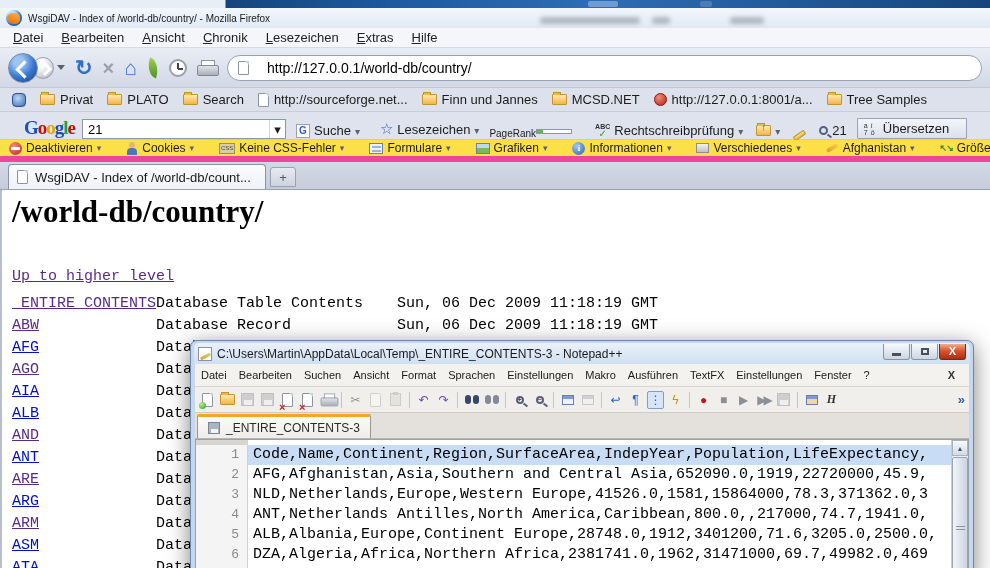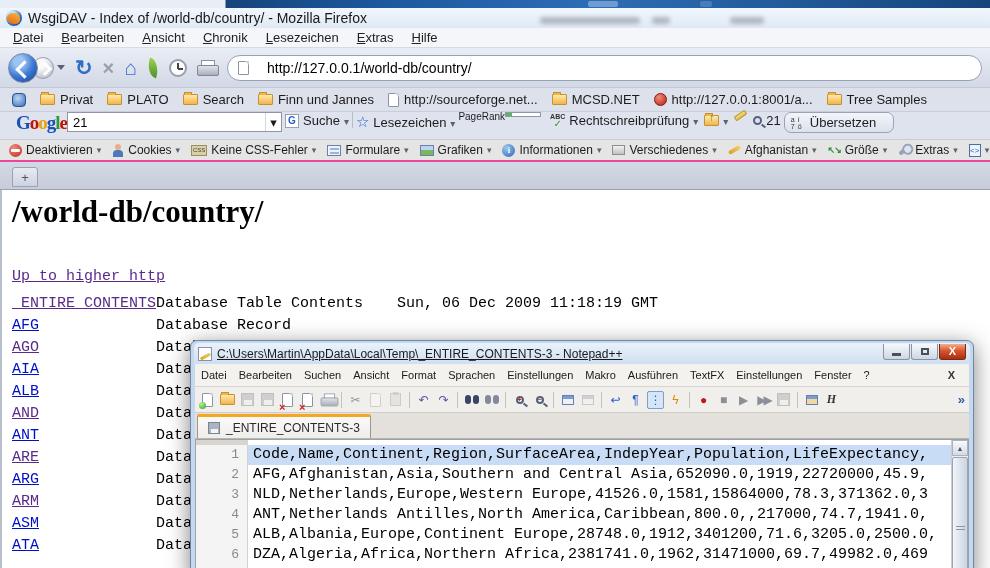--- a/index.html
+++ b/index.html
@@ -7,21 +7,21 @@
   .screen { position:relative; width:990px; height:568px; overflow:hidden; background:#fff; }
 
   
   .desk-strip { position:absolute; left:0; top:0; width:990px; height:8px;
     background:linear-gradient(90deg,#e8eef6 0 225px,#16457c 226px,#1d5aa0 40%,#2d6db5 60%,#16457c 100%); }
   .desk-strip .lite { position:absolute; top:1px; height:6px; background:#7fa8d8; opacity:.8; border-radius:2px; }
 
   
   .ff-titlebar { position:absolute; left:0; top:8px; width:990px; height:20px;
     background:linear-gradient(#f2f7fd,#dfe9f5); display:flex; align-items:center; gap:6px; padding-left:6px;
-    font-size:14px; color:#1a1a1a; }
+    font-size:10px; color:#1a1a1a; }
   .blurblob { position:absolute; background:rgba(90,95,105,.38); filter:blur(2px); border-radius:3px; height:7px; top:9px; }
   .ff-ico { width:16px; height:16px; border-radius:50%;
     background:radial-gradient(circle at 35% 30%, #bfe1ff 0 25%, #2f6fb8 60%, #143f73 100%); position:relative; flex:0 0 auto; }
   .ff-ico::after{content:"";position:absolute;left:1px;top:3px;width:13px;height:11px;border-radius:50% 50% 40% 60%;
     background:linear-gradient(200deg,#ffb23e,#e06a12);}
 
   .ff-menubar { position:absolute; left:0; top:28px; width:990px; height:20px; background:#f4f6f9;
     border-bottom:1px solid #d7dbe2; display:flex; align-items:center; padding-left:4px; font-size:13px; color:#222; }
   .fmenu { display:inline-block; padding:2px 9px; }
   .fmenu::first-letter { text-decoration:underline; }
@@ -64,21 +64,21 @@
     display:flex; align-items:center; gap:6px; padding:0 8px; font-size:13px; color:#1c1c1c; border-bottom:1px solid #c8cdda; }
   .bm { display:flex; align-items:center; gap:5px; padding:1px 4px; }
   .ico-folder { width:15px; height:11px; background:linear-gradient(#ffe9a8,#f0b54c); border:1px solid #c9912c;
     border-radius:1px; position:relative; flex:0 0 auto; }
   .ico-folder::before { content:""; position:absolute; left:0; top:-3px; width:6px; height:2px;
     background:#f0b54c; border:1px solid #c9912c; border-bottom:none; }
   .ico-most { width:14px; height:14px; border-radius:4px; background:radial-gradient(circle at 40% 35%,#bcd8f4,#3a6db8); border:1px solid #2d5390; }
   .ico-reddot { width:13px; height:13px; border-radius:50%; background:radial-gradient(circle at 35% 30%,#f09078,#b81e10); border:1px solid #8c150a; }
 
   .ff-google { position:absolute; left:0; top:112px; width:990px; height:28px; background:#dee3ee;
-    display:flex; align-items:flex-start; padding:0 16px; font-size:13px; color:#1c1c1c; border-bottom:1px solid #c6cbd9; }
+    display:flex; align-items:flex-end; gap:7px; padding:0 24px; font-size:13px; color:#1c1c1c; border-bottom:1px solid #c6cbd9; }
   .glogo { font-family:"Liberation Serif",serif; font-weight:bold; font-size:19px; letter-spacing:-1px; }
   .gsearch { width:215px; height:20px; background:#fff; border:1px solid #8e97aa; display:flex; align-items:center; }
   .gsearch input { flex:1; border:none; outline:none; font-size:13px; padding:0 5px; background:transparent; }
   .gsearch .dd { width:16px; height:100%; display:flex; align-items:center; justify-content:center; border-left:1px solid #cfd4de; }
   .gbtn { display:flex; align-items:center; gap:4px; padding:1px 3px; }
   .gbtn .dcaret::after { content:"▾"; color:#5a6170; font-size:10px; }
   .ico-g { width:14px; height:14px; background:#fff; border:1px solid #9aa2b0; color:#2a5fd0; font-weight:bold; font-size:10px;
     display:flex; align-items:center; justify-content:center; }
   .ico-star { color:#2a5fd0; font-size:15px; }
   .pr { display:flex; flex-direction:row; align-items:flex-start; line-height:10px; }
@@ -86,28 +86,28 @@
   .pr .bar { width:36px; height:5px; border:1px solid #8e97aa; background:#fff; }
   .pr .bar i { display:block; width:6px; height:100%; background:#5cb85c; }
   .ico-abc { display:flex; flex-direction:column; line-height:6px; align-items:center; }
   .ico-abc b { font-size:7px; color:#333; }
   .ico-abc s { text-decoration:none; color:#2f9e2f; font-size:10px; line-height:7px; }
   .ico-folderup { position:relative; }
   .ico-folderup::after { content:"↑"; position:absolute; left:4px; top:-4px; color:#1f8f1f; font-size:10px; font-weight:bold; }
   .ico-hl { width:13px; height:5px; background:linear-gradient(#ffe36e,#e8b93c); transform:rotate(-35deg); border:1px solid #b8922a; border-radius:1px; }
   .ico-mag { width:9px; height:9px; border:2px solid #55617a; border-radius:50%; position:relative; }
   .ico-mag::after { content:""; position:absolute; left:6px; top:7px; width:5px; height:2px; background:#55617a; transform:rotate(40deg); }
-  .tr-btn { display:flex; align-items:center; gap:5px; border:1px solid #9aa2b4; border-radius:7px;
+  .tr-btn { display:flex; align-items:center; gap:5px; border:1px solid #9aa2b4; border-radius:1px;
     background:linear-gradient(#f2f5fa,#dbe1ec); padding:2px 6px; }
   .tr-grid { display:grid; grid-template-columns:7px 7px; line-height:7px; font-size:7px; color:#333; }
   .vsep { width:1px; height:16px; background:#b6bcc9; }
 
-  .ff-webdev { position:absolute; left:0; top:140px; width:990px; height:22px; background:#e5e5e5;
-    display:flex; align-items:center; gap:5px; padding:0 6px; font-size:12px; color:#1c1c1c;
-    border-bottom:2px solid #ec4899; white-space:nowrap; overflow:hidden; }
+  .ff-webdev { position:absolute; left:0; top:140px; width:990px; height:22px; background:#fde047;
+    display:flex; align-items:center; gap:19px; padding:0 6px; font-size:12px; color:#1c1c1c;
+    border-bottom:6px solid #ec4899; white-space:nowrap; overflow:hidden; }
   .wd { display:flex; align-items:center; gap:4px; padding:1px 3px; }
   .wd::after { content:"▾"; color:#5a6170; font-size:9px; }
   .ico-noentry { width:13px; height:13px; border-radius:50%; background:radial-gradient(circle at 35% 30%,#f08a7a,#c0281a); position:relative; }
   .ico-noentry::after { content:""; position:absolute; left:2px; top:5px; width:9px; height:3px; background:#fff; border-radius:1px; }
   .ico-person { width:12px; height:13px; position:relative; }
   .ico-person::before { content:""; position:absolute; left:3px; top:0; width:6px; height:6px; border-radius:50%; background:#e8b088; }
   .ico-person::after { content:""; position:absolute; left:1px; top:6px; width:10px; height:7px; border-radius:4px 4px 0 0; background:#4a78b8; }
   .ico-css { width:16px; height:11px; background:#d8cfa8; border:1px solid #9a8f60; color:#4a4430; font-size:6px;
     display:flex; align-items:center; justify-content:center; }
   .ico-form { width:14px; height:11px; background:#eef3fa; border:1px solid #6a7fae; position:relative; }
@@ -146,21 +146,21 @@
   a.u { color:#0010c8; }
   a.v { color:#5a2a8a; }
 
   
   .np { position:absolute; left:190px; top:340px; width:784px; height:240px;
     background:#c6d8ee; border:1px solid #6b86a8; border-radius:7px 7px 0 0;
     box-shadow:0 5px 22px rgba(0,0,0,.5); }
   .np-titlebar { position:absolute; left:3px; top:2px; right:3px; height:21px;
     display:flex; align-items:center; gap:5px; padding-left:4px; font-size:12px; color:#1a1a1a;
     background:linear-gradient(#eaf2fb,#cfdff1); border-radius:5px 5px 0 0; }
-  .np-title { flex:1; white-space:nowrap; overflow:hidden;text-decoration:underline; }
+  .np-title { flex:1; white-space:nowrap; overflow:hidden; }
   .npp-ico { width:14px; height:14px; background:#fdfdfd; border:1px solid #8a93a2; position:relative; flex:0 0 auto; }
   .npp-ico::after { content:""; position:absolute; left:1px; top:7px; width:11px; height:3px;
     background:linear-gradient(90deg,#e8a02a,#c8d86a); transform:rotate(-28deg); border-radius:1px; }
   .np-btns { display:flex; gap:1px; margin-right:4px; margin-top:-4px; }
   .np-btn { width:27px; height:16px; border:1px solid #8a93a2; border-top:none; border-radius:0 0 3px 3px;
     background:linear-gradient(#f6f9fc,#ccd6e2); display:flex; align-items:center; justify-content:center; }
   .np-btn .bar { width:9px; height:3px; background:#4a4f58; margin-top:6px; }
   .np-btn .sq { width:8px; height:7px; border:2px solid #4a4f58; }
   .np-close { background:linear-gradient(#f0b08c,#d9542e 45%,#a8300e); border-color:#7e2a10; color:#fff;
     font-weight:bold; font-size:11px; }
@@ -276,26 +276,26 @@
       </span>
     <span class="bm">
         <span class="ico-folder"></span>
         <span>PLATO</span>
       </span>
     <span class="bm">
         <span class="ico-folder"></span>
         <span>Search</span>
       </span>
     <span class="bm">
+        <span class="ico-doc"></span>
+        <span>http://sourceforge.net...</span>
+      </span>
+    <span class="bm">
         <span class="ico-folder"></span>
         <span>Finn und Jannes</span>
-      </span>
-    <span class="bm">
-        <span class="ico-doc"></span>
-        <span>http://sourceforge.net...</span>
       </span>
     <span class="bm">
         <span class="ico-folder"></span>
         <span>MCSD.NET</span>
       </span>
     <span class="bm">
         <span class="ico-reddot"></span>
         <span>http://127.0.0.1:8001/a...</span>
       </span>
     <span class="bm">
@@ -401,28 +401,33 @@
     <span class="wd">
         <span class="ico-wrench"></span>
         <span>Extras</span>
       </span>
     <span class="wd">
         <span class="ico-src">&lt;&gt;</span>
       </span>
   </div>
 
   <div class="ff-tabbar">
+    <span class="tab-active">
+      <span class="ico-doc"></span>
+      <span class="tab-title">WsgiDAV - Index of /world-db/count...</span>
+    </span>
     <span class="tab-new">+</span>
   </div>
 
   <div class="ff-content">
     <div class="page-h1">/world-db/country/</div>
-    <a class="uplink mono lnk v" href="#">Up to higher http</a>
+    <a class="uplink mono lnk v" href="#">Up to higher level</a>
     <div class="listing mono">
       <div class="lrow"><a class="fname lnk v" href="#">_ENTIRE_CONTENTS</a><span class="ftype">Database Table Contents</span><span class="fdate">Sun, 06 Dec 2009 11:18:19 GMT</span></div>
+      <div class="lrow"><a class="fname lnk v" href="#">ABW</a><span class="ftype">Database Record</span><span class="fdate">Sun, 06 Dec 2009 11:18:19 GMT</span></div>
       <div class="lrow"><a class="fname lnk u" href="#">AFG</a><span class="ftype">Database Record</span><span class="fdate"></span></div>
       <div class="lrow"><a class="fname lnk v" href="#">AGO</a><span class="ftype">Database Record</span><span class="fdate"></span></div>
       <div class="lrow"><a class="fname lnk u" href="#">AIA</a><span class="ftype">Database Record</span><span class="fdate"></span></div>
       <div class="lrow"><a class="fname lnk u" href="#">ALB</a><span class="ftype">Database Record</span><span class="fdate"></span></div>
       <div class="lrow"><a class="fname lnk v" href="#">AND</a><span class="ftype">Database Record</span><span class="fdate"></span></div>
       <div class="lrow"><a class="fname lnk u" href="#">ANT</a><span class="ftype">Database Record</span><span class="fdate"></span></div>
       <div class="lrow"><a class="fname lnk v" href="#">ARE</a><span class="ftype">Database Record</span><span class="fdate"></span></div>
       <div class="lrow"><a class="fname lnk u" href="#">ARG</a><span class="ftype">Database Record</span><span class="fdate"></span></div>
       <div class="lrow"><a class="fname lnk v" href="#">ARM</a><span class="ftype">Database Record</span><span class="fdate"></span></div>
       <div class="lrow"><a class="fname lnk u" href="#">ASM</a><span class="ftype">Database Record</span><span class="fdate"></span></div>

